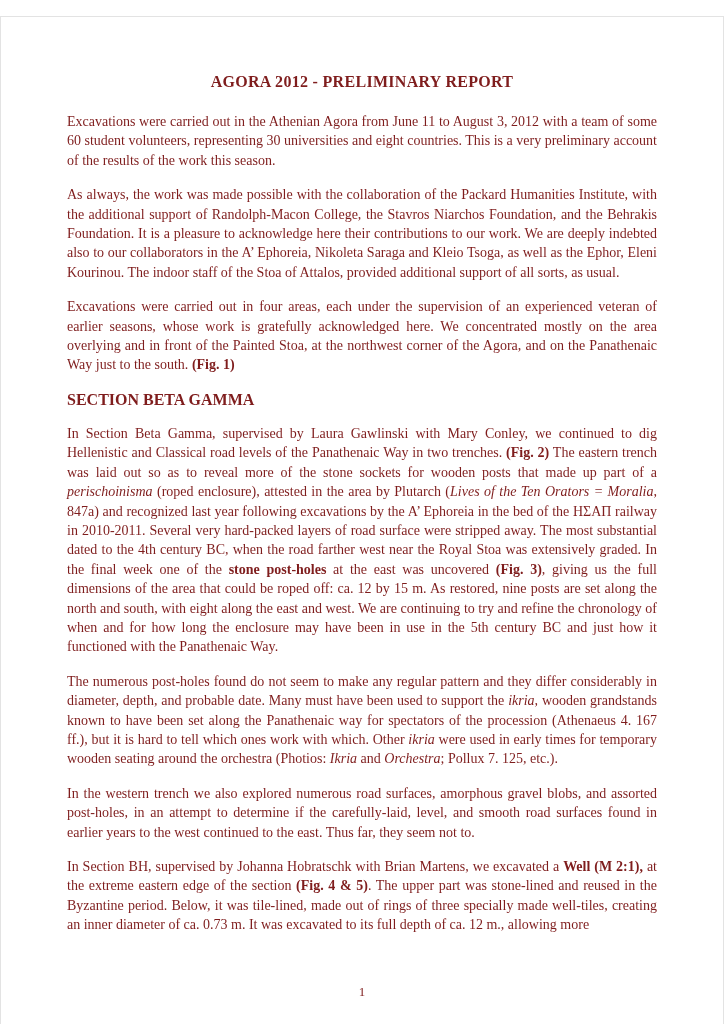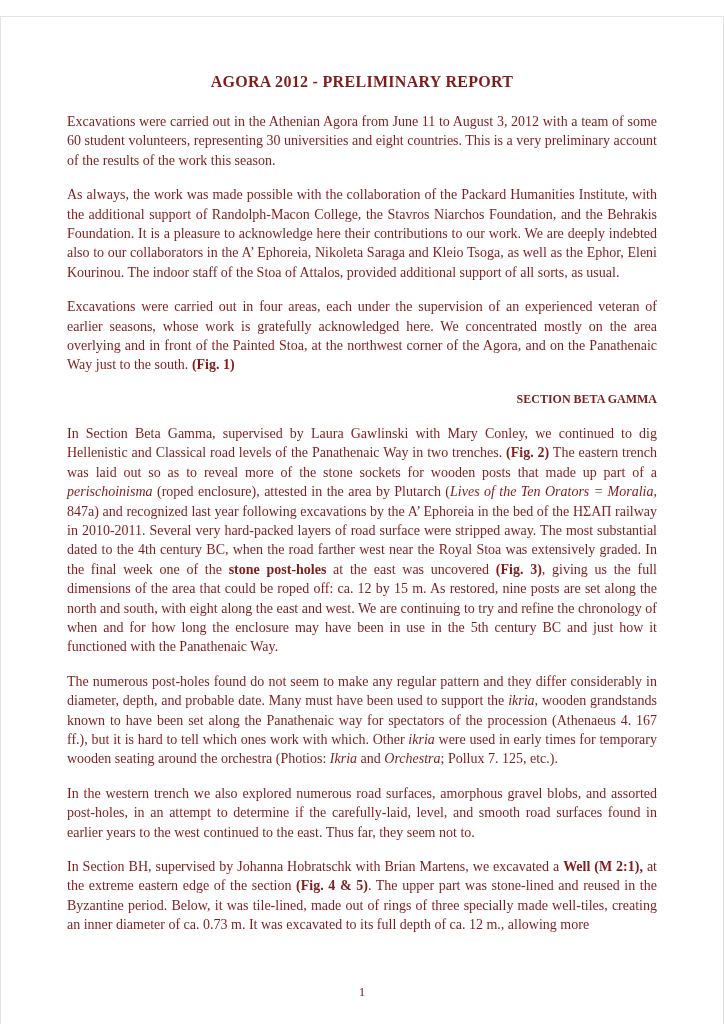--- a/index.html
+++ b/index.html
@@ -25,24 +25,24 @@
   }
   h1.report-title {
     font-size: 16px;
     line-height: 20px;
     font-weight: bold;
     text-align: center;
     letter-spacing: 0.3px;
     margin: 0 0 20px 0;
   }
   h2.section-heading {
-    font-size: 12px;
+    font-size: 16px;
     line-height: 19px;
     font-weight: bold;
-    text-align: right;
+    text-align: left;
     margin: 15px 0 15px 0;
   }
   p.body-paragraph {
     font-size: 14px;
     line-height: 19.4px;
     text-align: justify;
     margin: 0 0 15px 0;
     hyphens: auto;
     -webkit-hyphens: auto;
   }

